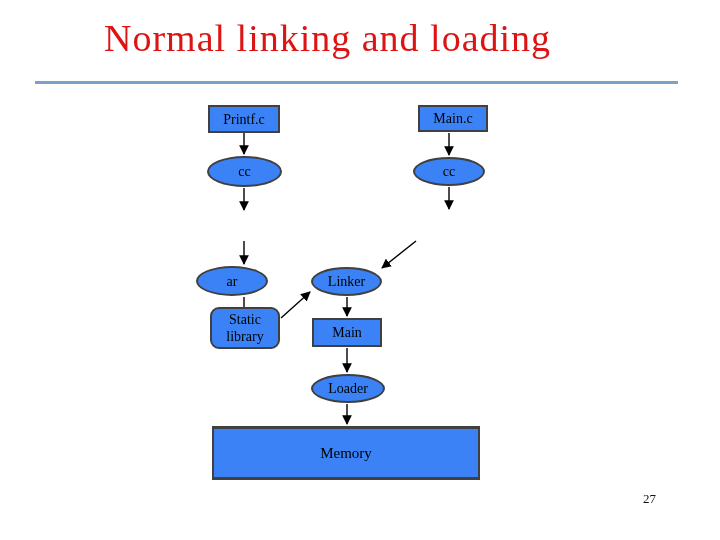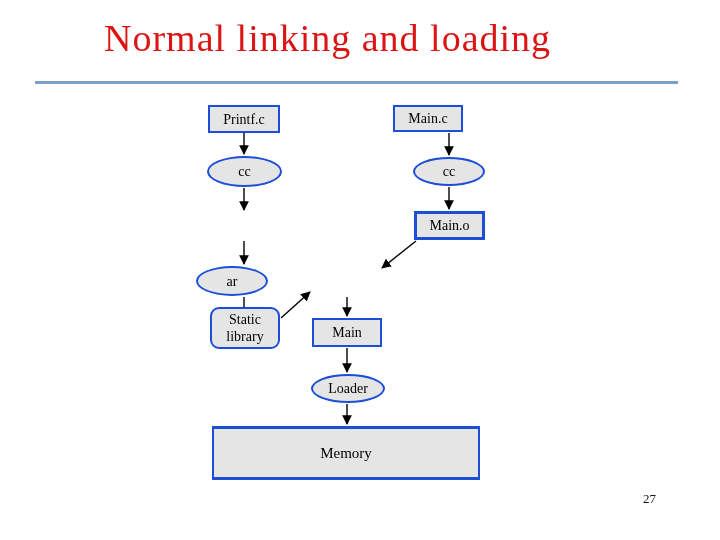--- a/index.html
+++ b/index.html
@@ -31,22 +31,22 @@
     position: absolute;
     left: 35px;
     top: 81px;
     width: 643px;
     height: 3px;
     background: #7ca0c8;
   }
   .node {
     position: absolute;
     box-sizing: border-box;
-    background: #e5e5e5;
-    border: 2px solid #1d4ed8;
+    background: #3b82f6;
+    border: 2px solid #404040;
     display: flex;
     align-items: center;
     justify-content: center;
     text-align: center;
     font-family: "Liberation Serif", serif;
     font-size: 14px;
     line-height: 17px;
     color: #000000;
   }
   .ellipse { border-radius: 50%; }
@@ -100,26 +100,26 @@
 
   <div class="node" style="left:208px; top:105px; width:72px; height:28px;">Printf.c</div>
 
   <div class="node ellipse" style="left:207px; top:156px; width:75px; height:31px;">cc</div>
 
 
   <div class="node ellipse" style="left:196px; top:266px; width:72px; height:30px;">ar</div>
 
   <div class="node" style="left:210px; top:307px; width:70px; height:42px; padding:0 6px;border-radius:9px;">Static library</div>
 
-  <div class="node" style="left:393px; top:105px; width:70px; height:27px;">Main.c</div>
+  <div class="node" style="left:418px; top:105px; width:70px; height:27px;">Main.c</div>
 
   <div class="node ellipse" style="left:413px; top:157px; width:72px; height:29px;">cc</div>
 
-  <div class="node thick" style="left:414px; top:211px; width:71px; height:29px;">Main.o</div>
 
+  <div class="node ellipse" style="left:311px; top:267px; width:71px; height:29px;">Linker</div>
 
   <div class="node" style="left:312px; top:318px; width:70px; height:29px;">Main</div>
 
   <div class="node memory" style="left:212px; top:426px; width:268px; height:54px;">Memory</div>
 
   <div class="node ellipse" style="left:311px; top:374px; width:74px; height:29px;">Loader</div>
 
   <div class="page-number">27</div>
 
 </div>

